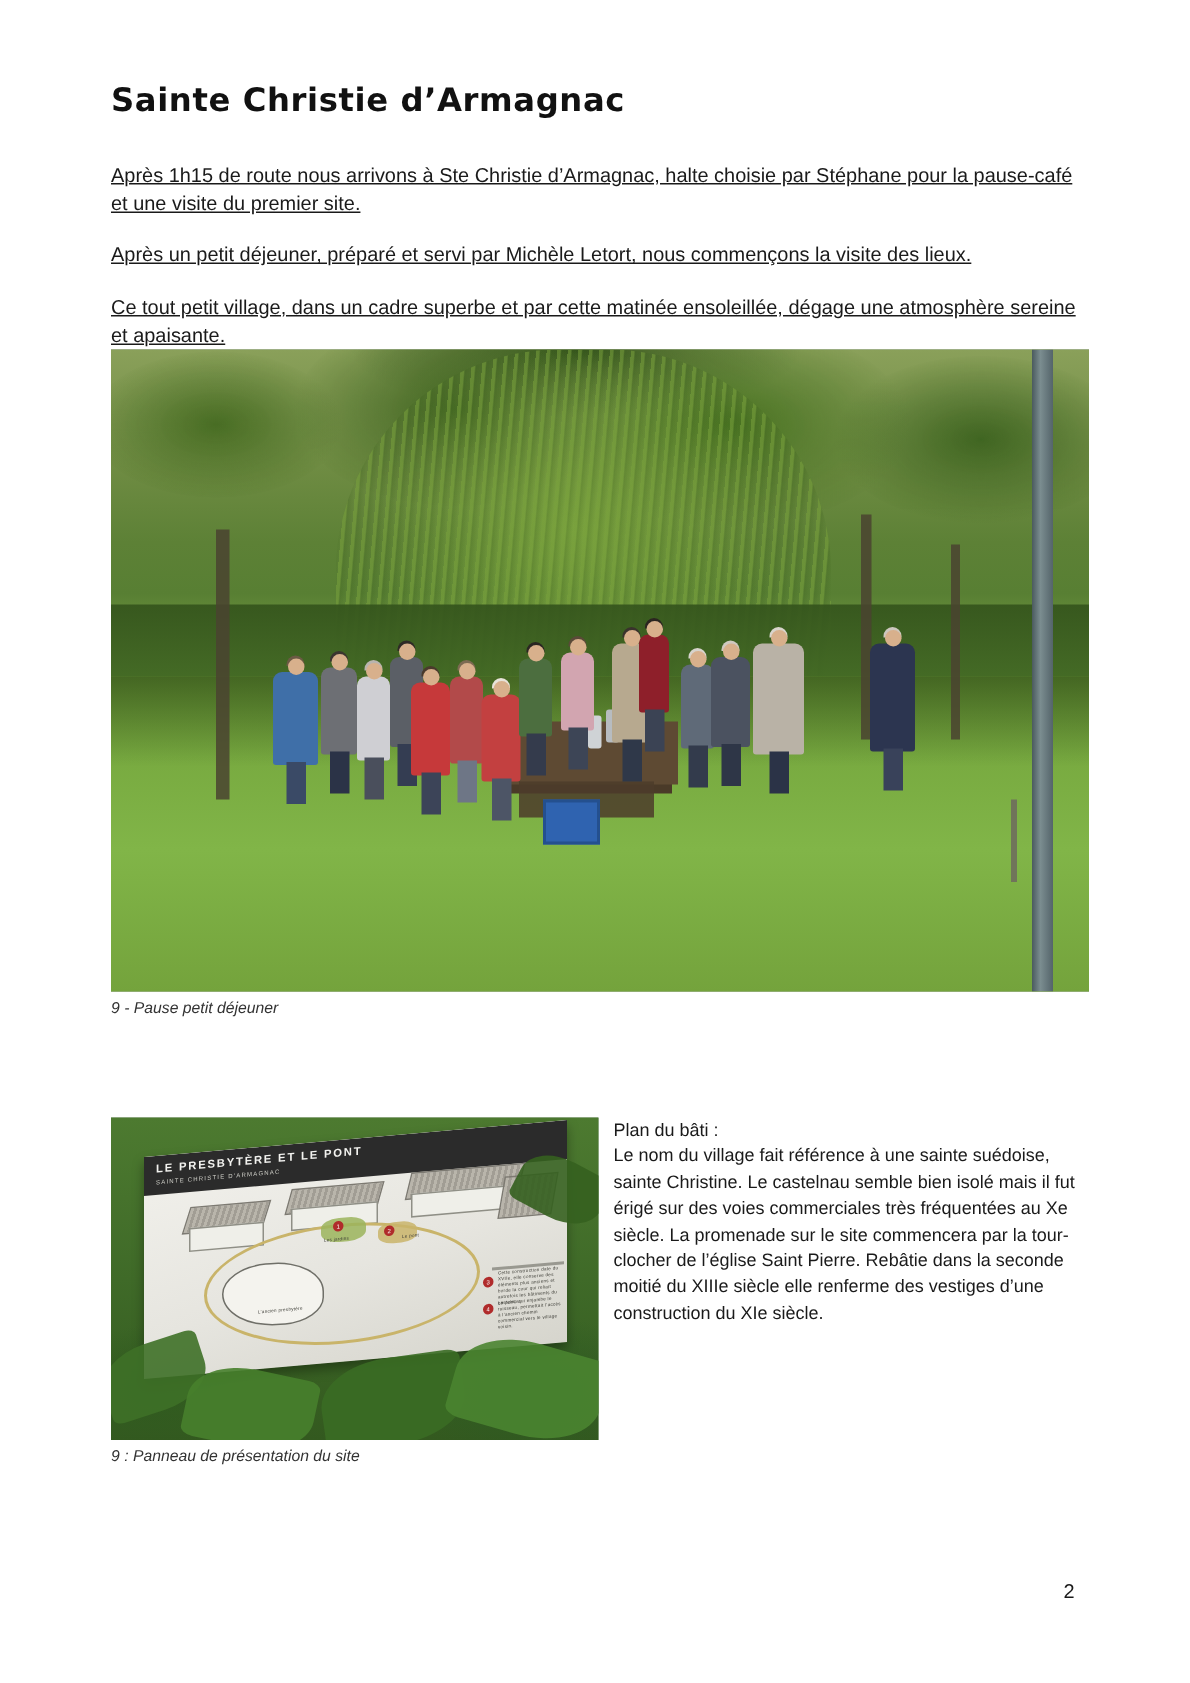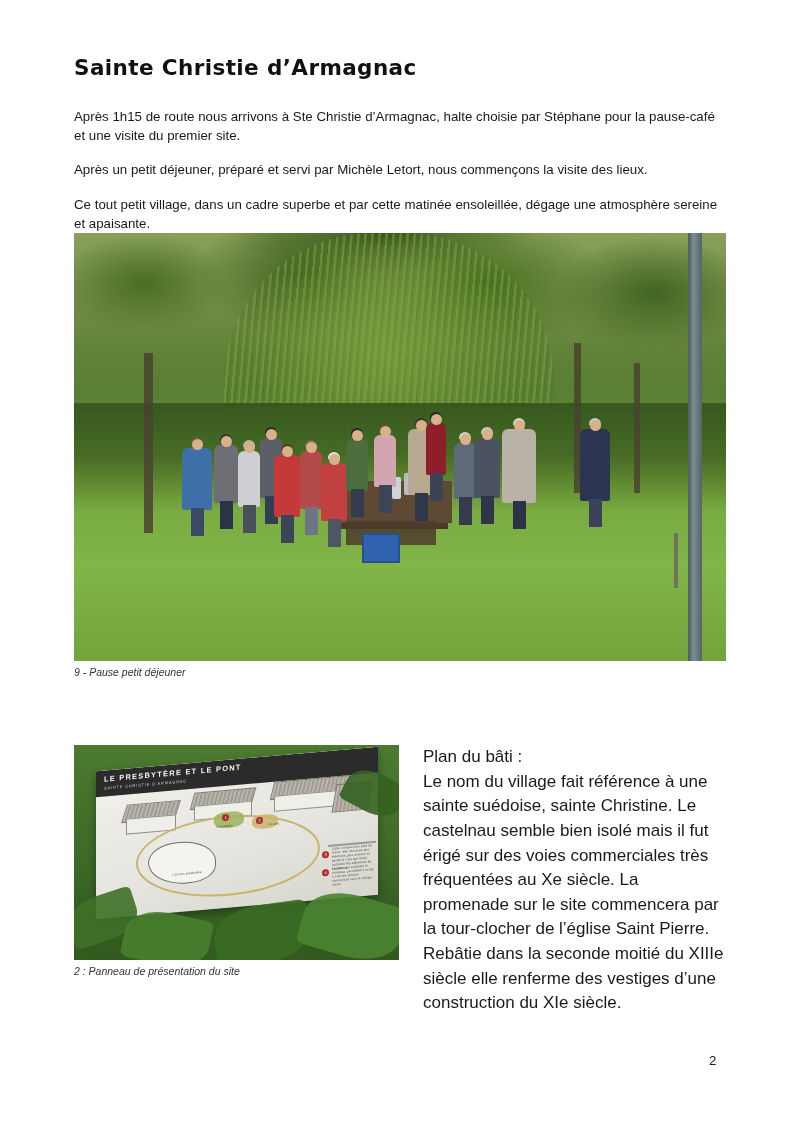--- a/index.html
+++ b/index.html
@@ -35,20 +35,21 @@
     letter-spacing: 0.4px;
     color: #111;
     margin: 0 0 26px 0;
     line-height: 1.2;
   }
   p.para {
     font-size: 13.3px;
     line-height: 1.45;
     margin: 0 0 15px 0;
     color: #1a1a1a;
+    text-decoration: underline;
   }
   p.para.tight {
     margin-bottom: 0;
   }
   .figure {
     margin: 0;
   }
   .photo-main {
     width: 652px;
     height: 428px;
@@ -77,22 +78,22 @@
   }
   .photo-panel {
     width: 325px;
     height: 215px;
     position: relative;
     overflow: hidden;
     background: #3f6b2f;
   }
   .side-text {
     width: 310px;
-    margin-left: 24px;
-    font-size: 17px;
+    margin-left: 10px;
+    font-size: 12px;
     line-height: 1.45;
   }
   .side-text p {
     margin: 0;
   }
   .pagenum {
     position: absolute;
     left: 705px;
     top: 1053px;
     font-size: 13.3px;
@@ -466,21 +467,21 @@
             <div class="tiny-text" style="left:236px; top:116px; width:44px;">Le pont, qui enjambe le ruisseau, permettait l’accès à l’ancien chemin commercial vers le village voisin.</div>
             <div class="plan-legend-line" style="left:232px; top:94px; width:48px;"></div>
           </div>
 
           <div class="leaf" style="left:-6px; top:150px; width:70px; height:46px; transform:rotate(-18deg);"></div>
           <div class="leaf" style="left:50px; top:168px; width:86px; height:52px; transform:rotate(12deg); background:#47802c;"></div>
           <div class="leaf" style="left:140px; top:160px; width:96px; height:58px; transform:rotate(-8deg); background:#3a6b24;"></div>
           <div class="leaf" style="left:228px; top:150px; width:100px; height:62px; transform:rotate(16deg); background:#4a8430;"></div>
           <div class="leaf" style="left:270px; top:28px; width:60px; height:40px; transform:rotate(28deg); background:#35601f;"></div>
         </div>
-        <div class="caption">2 : Panneau de présentation du site</div>
+        <div class="caption">9 : Panneau de présentation du site</div>
       </div>
 
       <div class="side-text">
         <p>Plan du bâti :</p>
         <p>Le nom du village fait référence à une sainte suédoise, sainte Christine. Le castelnau semble bien isolé mais il fut érigé sur des voies commerciales très fréquentées au Xe siècle. La promenade sur le site commencera par la tour-clocher de l’église Saint Pierre.  Rebâtie dans la seconde moitié du XIIIe siècle elle renferme des vestiges d’une construction du XIe siècle.</p>
       </div>
 
     </div>
   </div>
 

